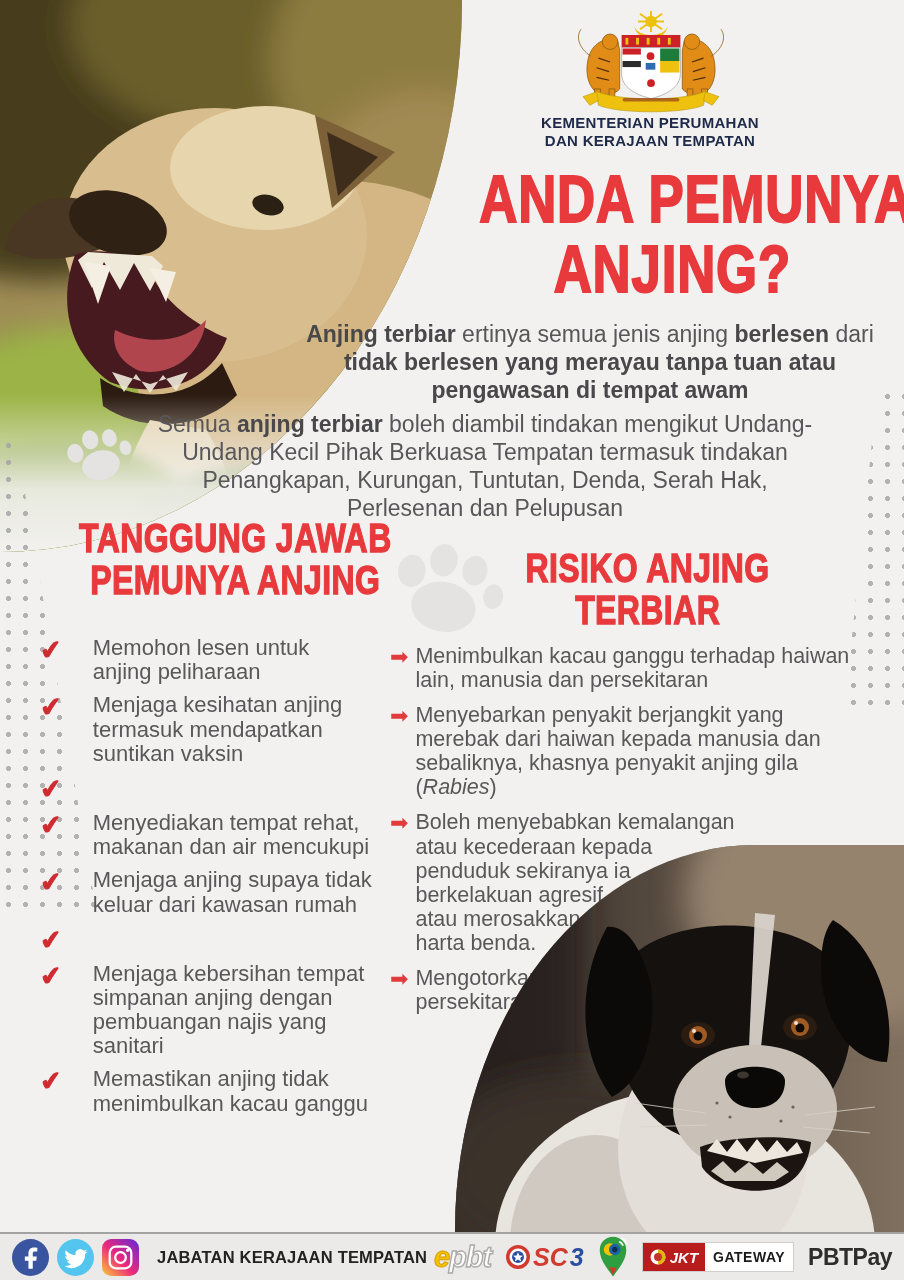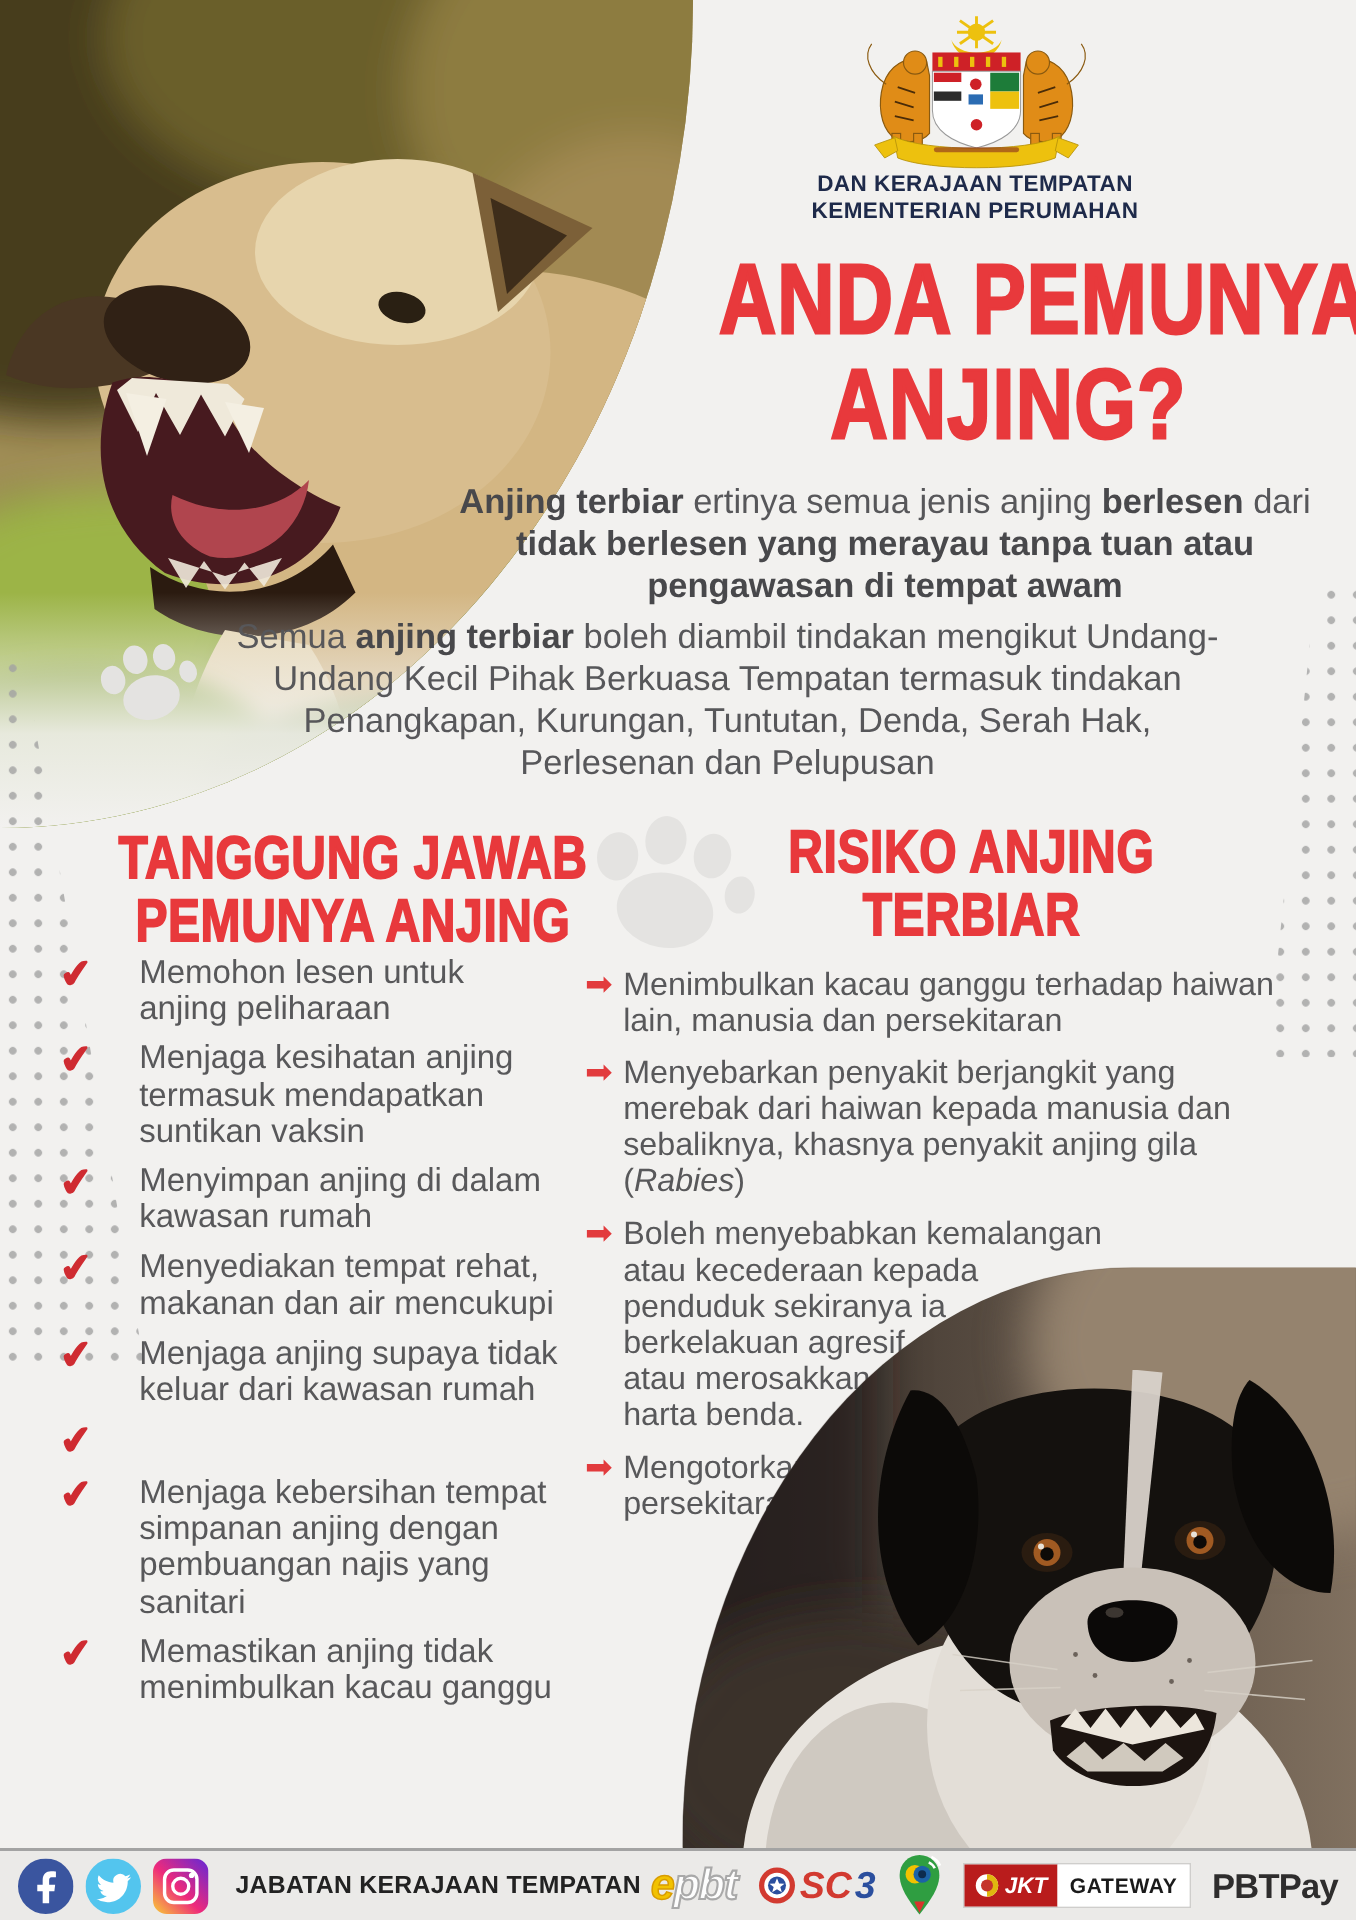--- a/index.html
+++ b/index.html
@@ -41,21 +41,21 @@
   .para{position:absolute;margin:0;text-align:center;color:#57575a;font-size:23px;
     line-height:1.22;}
   .para b{color:#48484b;}
   .para span,.para b{white-space:pre-line;}
   .intro{left:260px;top:320px;width:660px;}
   .law{left:75px;top:410px;width:820px;}
   
   .col-head{position:absolute;margin:0;text-align:center;color:#e8393c;
     font-size:40px;font-weight:bold;line-height:1.04;letter-spacing:.5px;
     -webkit-text-stroke:1.3px #e8393c;}
-  .head-left{left:38px;top:552px;width:394px;}
+  .head-left{left:38px;top:518px;width:394px;}
   .head-right{left:468px;top:548px;width:360px;}
   
   .list{position:absolute;margin:0;padding:0;list-style:none;display:flex;
     flex-direction:column;}
   .list li{display:flex;align-items:flex-start;}
   .list .t{white-space:pre-line;color:#58585a;}
   .icon{font-family:"DejaVu Sans",sans-serif;flex:0 0 auto;}
   .list-resp{left:40px;top:636px;width:408px;gap:9px;}
   .list-resp li{gap:16px;}
   .list-resp .t{font-size:22px;line-height:1.1;margin-left:15px;}
@@ -215,22 +215,22 @@
         <path d="M142,52 l-12,4 M144,62 l-13,4 M144,72 l-13,3" fill="none"></path>
       </g>
       <path d="M30,86 C52,97 123,97 145,86 L142,101 C120,110 55,110 33,101 Z" fill="#edc10e" stroke="#b8930a" stroke-width="0.6"></path>
       <path d="M31,87 l-14,5 7,9 9,-5 Z" fill="#edc10e" stroke="#b8930a" stroke-width="0.6"></path>
       <path d="M144,87 l14,5 -7,9 -9,-5 Z" fill="#edc10e" stroke="#b8930a" stroke-width="0.6"></path>
       <rect x="58" y="93.5" width="59" height="3.5" rx="1.7" fill="#7d1d20" opacity="0.55"></rect>
     </svg>
   </div>
 
   <div class="ministry">
+    <div>KEMENTERIAN PERUMAHAN</div>
     <div>DAN KERAJAAN TEMPATAN</div>
-    <div>KEMENTERIAN PERUMAHAN</div>
   </div>
 
   <h1 class="title">
     <span class="cond">ANDA PEMUNYA</span><br>
     <span class="cond">ANJING?</span>
   </h1>
 
   <p class="para intro"><b>Anjing terbiar</b><span> ertinya semua jenis anjing </span><b>berlesen</b><span> dari
 </span><b>tidak berlesen yang merayau tanpa tuan atau
 pengawasan di tempat awam</b></p>
@@ -257,22 +257,20 @@
 anjing peliharaan</span>
       </li>
     <li>
         <span class="icon check">✔</span>
         <span class="t">Menjaga kesihatan anjing
 termasuk mendapatkan
 suntikan vaksin</span>
       </li>
     <li>
         <span class="icon check">✔</span>
-        <span class="t">Menyimpan anjing di dalam
-kawasan rumah</span>
       </li>
     <li>
         <span class="icon check">✔</span>
         <span class="t">Menyediakan tempat rehat,
 makanan dan air mencukupi</span>
       </li>
     <li>
         <span class="icon check">✔</span>
         <span class="t">Menjaga anjing supaya tidak
 keluar dari kawasan rumah</span>

